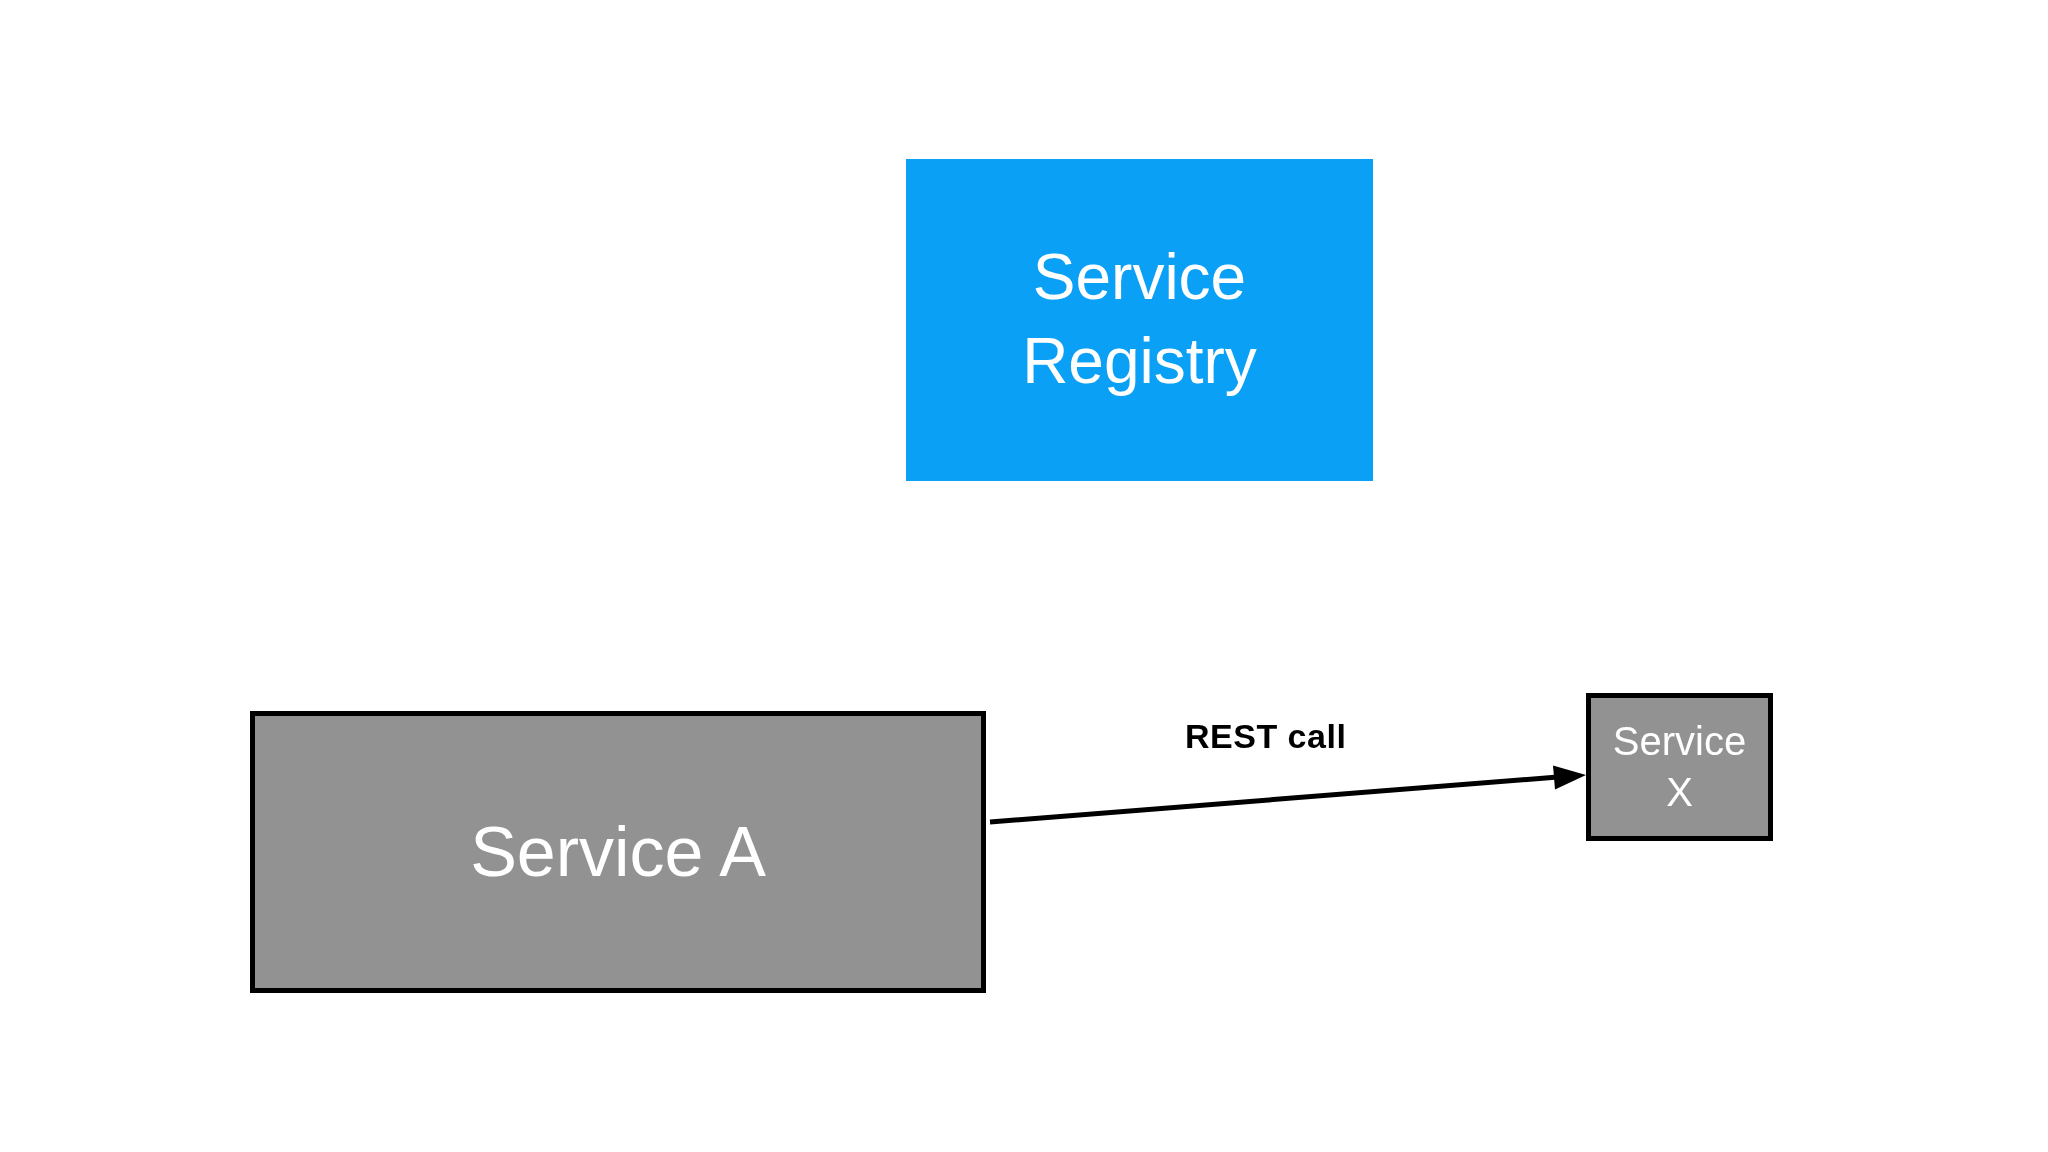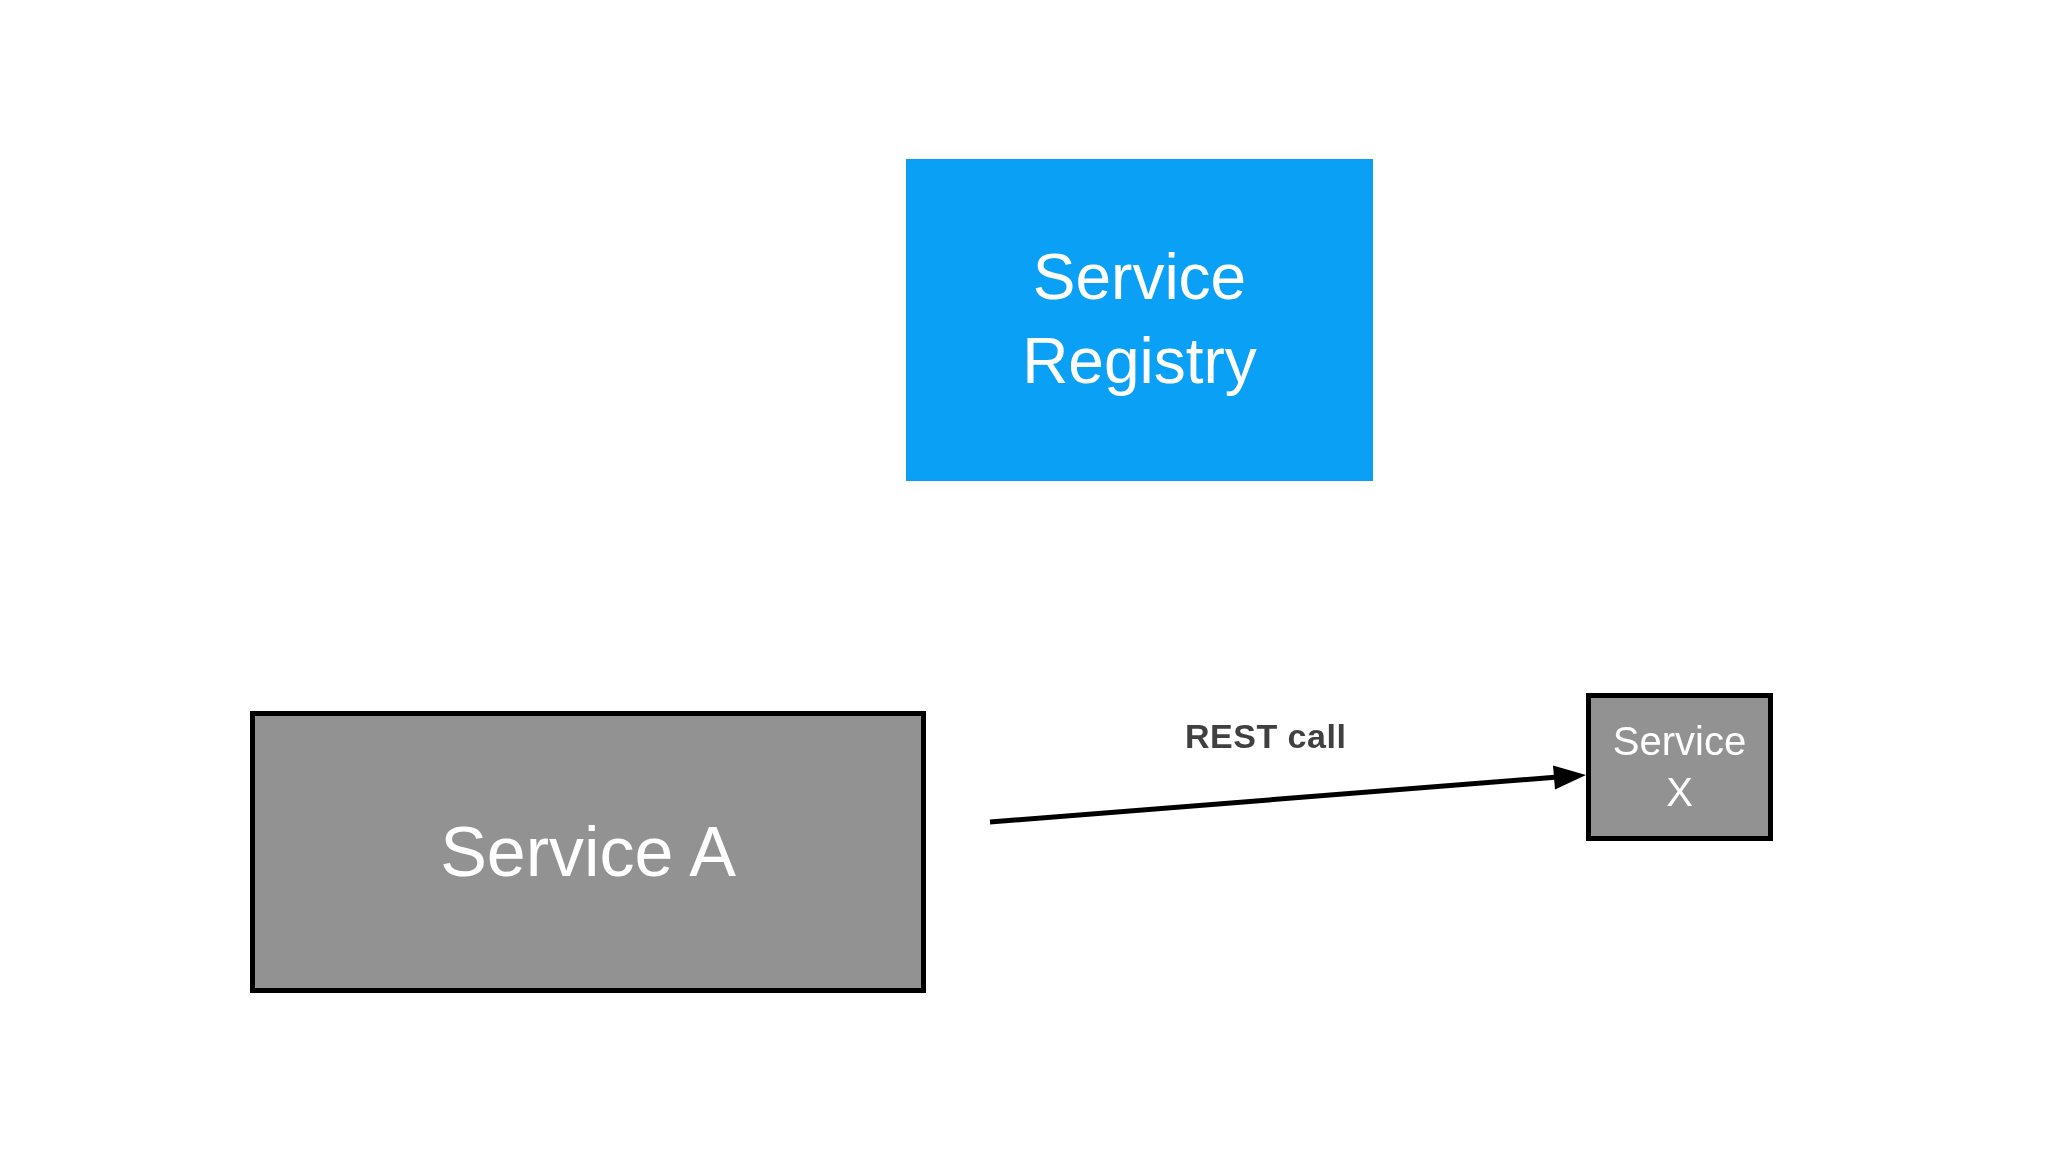--- a/index.html
+++ b/index.html
@@ -31,21 +31,21 @@
     left: 906px;
     top: 159px;
     width: 467px;
     height: 322px;
     font-size: 64px;
     line-height: 1.31;
   }
   .node-service-a {
     left: 250px;
     top: 711px;
-    width: 676px;
+    width: 736px;
     height: 282px;
     border: 5px solid #b91c1c;
     font-size: 70px;
     align-items: center;
   }
   .node-service-x {
     left: 1586px;
     top: 693px;
     width: 187px;
     height: 148px;
@@ -88,15 +88,15 @@
   <div class="node node-service-x" style="background: rgb(146, 146, 146); color: rgb(255, 255, 255); border-color: rgb(0, 0, 0);">
     <span class="node-label">Service
 X</span>
   </div>
 
   <svg class="edge-layer" viewBox="0 0 2048 1152" width="2048" height="1152" xmlns="http://www.w3.org/2000/svg">
     <line x1="990" y1="822" x2="1558" y2="777" stroke="#000000" stroke-width="5" style="stroke: rgb(0, 0, 0);"></line>
     <polygon points="1586,775 1555,789.5 1553,765.5" fill="#000000" style="fill: rgb(0, 0, 0);"></polygon>
   </svg>
 
-  <div class="edge-label" style="color: #404040;">REST call</div>
+  <div class="edge-label" style="color: #000000;">REST call</div>
 
 </div>
 
 </body></html>

